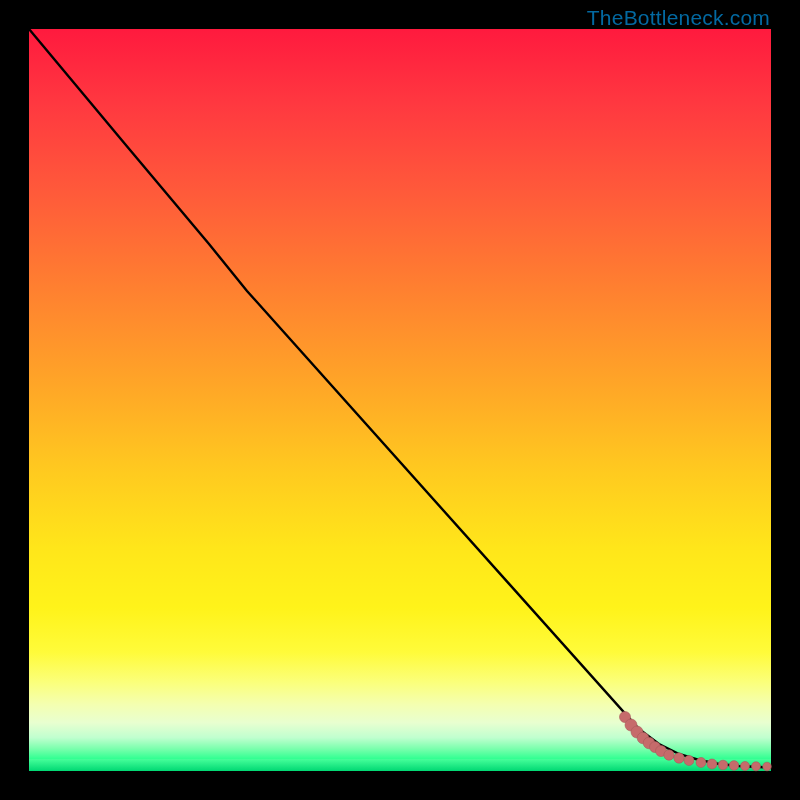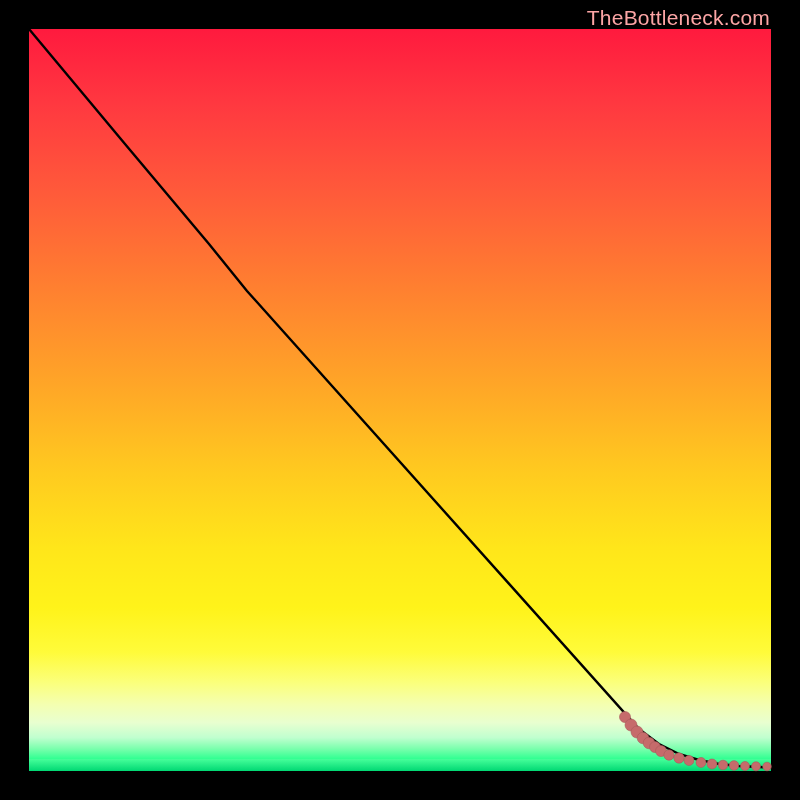--- a/index.html
+++ b/index.html
@@ -42,21 +42,21 @@
       #c0ffcf 95.5%,
       #7affad 97%,
       #2aff8f 98.5%,
       #00e57a 100%
     );
   }
   .watermark {
     position: absolute;
     top: 6px;
     right: 30px;
-    color: #fca5a5;
+    color: #0369a1;
     font-size: 21px;
     font-weight: 500;
     letter-spacing: 0.2px;
     user-select: none;
   }
   
   .green-strip {
     position: absolute;
     left: 0;
     bottom: 0;

